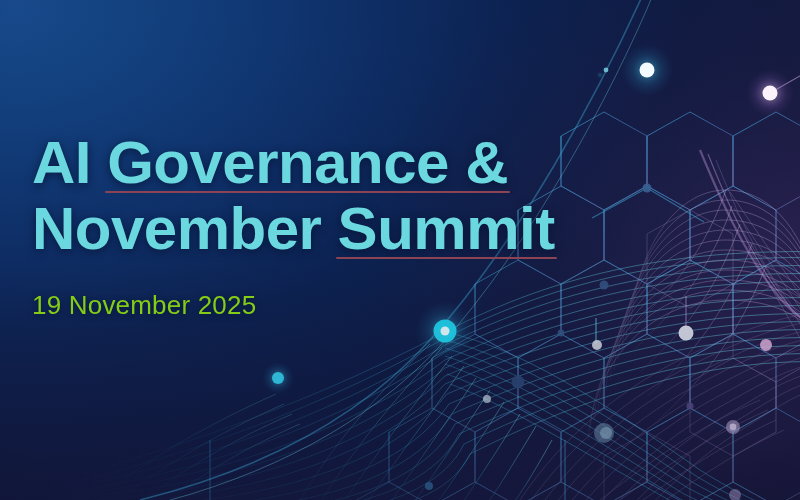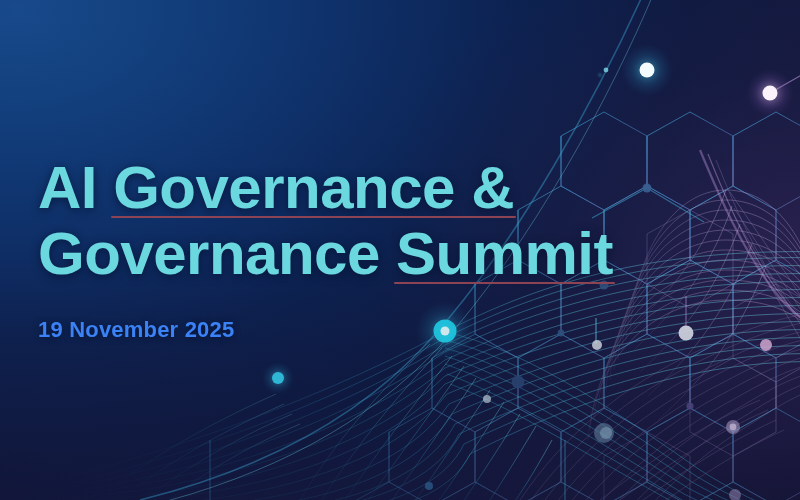--- a/index.html
+++ b/index.html
@@ -34,23 +34,22 @@
   .bg-vignette {
     position:absolute; inset:0;
     background:
       radial-gradient(140% 110% at 50% 40%, rgba(0,0,0,0) 55%, rgba(4,6,26,0.42) 100%);
   }
   
   .graphics { position:absolute; inset:0; }
   
   .text-block {
     position:absolute;
-    left:38px; top:130px;
+    left:32px; top:130px;
     z-index:6;
-    margin-top:25px;
   }
   .title-line {
     position:relative;
     display:block;
     color:#6ad8de;
     font-size:60px;
     line-height:66px;
     font-weight:700;
     letter-spacing:-0.5px;
     white-space:nowrap;
@@ -64,24 +63,24 @@
     content:"";
     position:absolute;
     left:-2px; right:-2px;
     bottom:3px;
     height:2px;
     background:#8c4454;
     border-radius:1px;
   }
   .date-block {
     margin-top:28px;
-    color:#3b82f6;
-    font-size:22px;
+    color:#84cc16;
+    font-size:26px;
     line-height:30px;
-    font-weight:700;
+    font-weight:400;
     letter-spacing:0.2px;
     text-shadow:0 1px 6px rgba(5,18,48,0.8);
   }
   .date-block div { white-space:nowrap; }
 </style>
 </head>
 <body>
 
 <div id="banner">
 
@@ -350,20 +349,20 @@
       <circle cx="690" cy="406" r="3.6" fill="#49437a" opacity="0.9"></circle>
       <circle cx="561" cy="333" r="3.4" fill="#2f4f7c" opacity="0.9"></circle>
       <circle cx="429" cy="486" r="4" fill="#2c5986" opacity="0.8"></circle>
     </g>
   </svg>
 
   <div class="bg-vignette"></div>
 
   <div class="text-block">
     <span class="title-line"><span>AI </span><span class="u">Governance &amp;</span></span>
-    <span class="title-line"><span>Governance </span><span class="u">Summit</span></span>
+    <span class="title-line"><span>November </span><span class="u">Summit</span></span>
 
     <div class="date-block">
       <div>19 November 2025</div>
     </div>
   </div>
 
 </div>
 
 </body></html>

